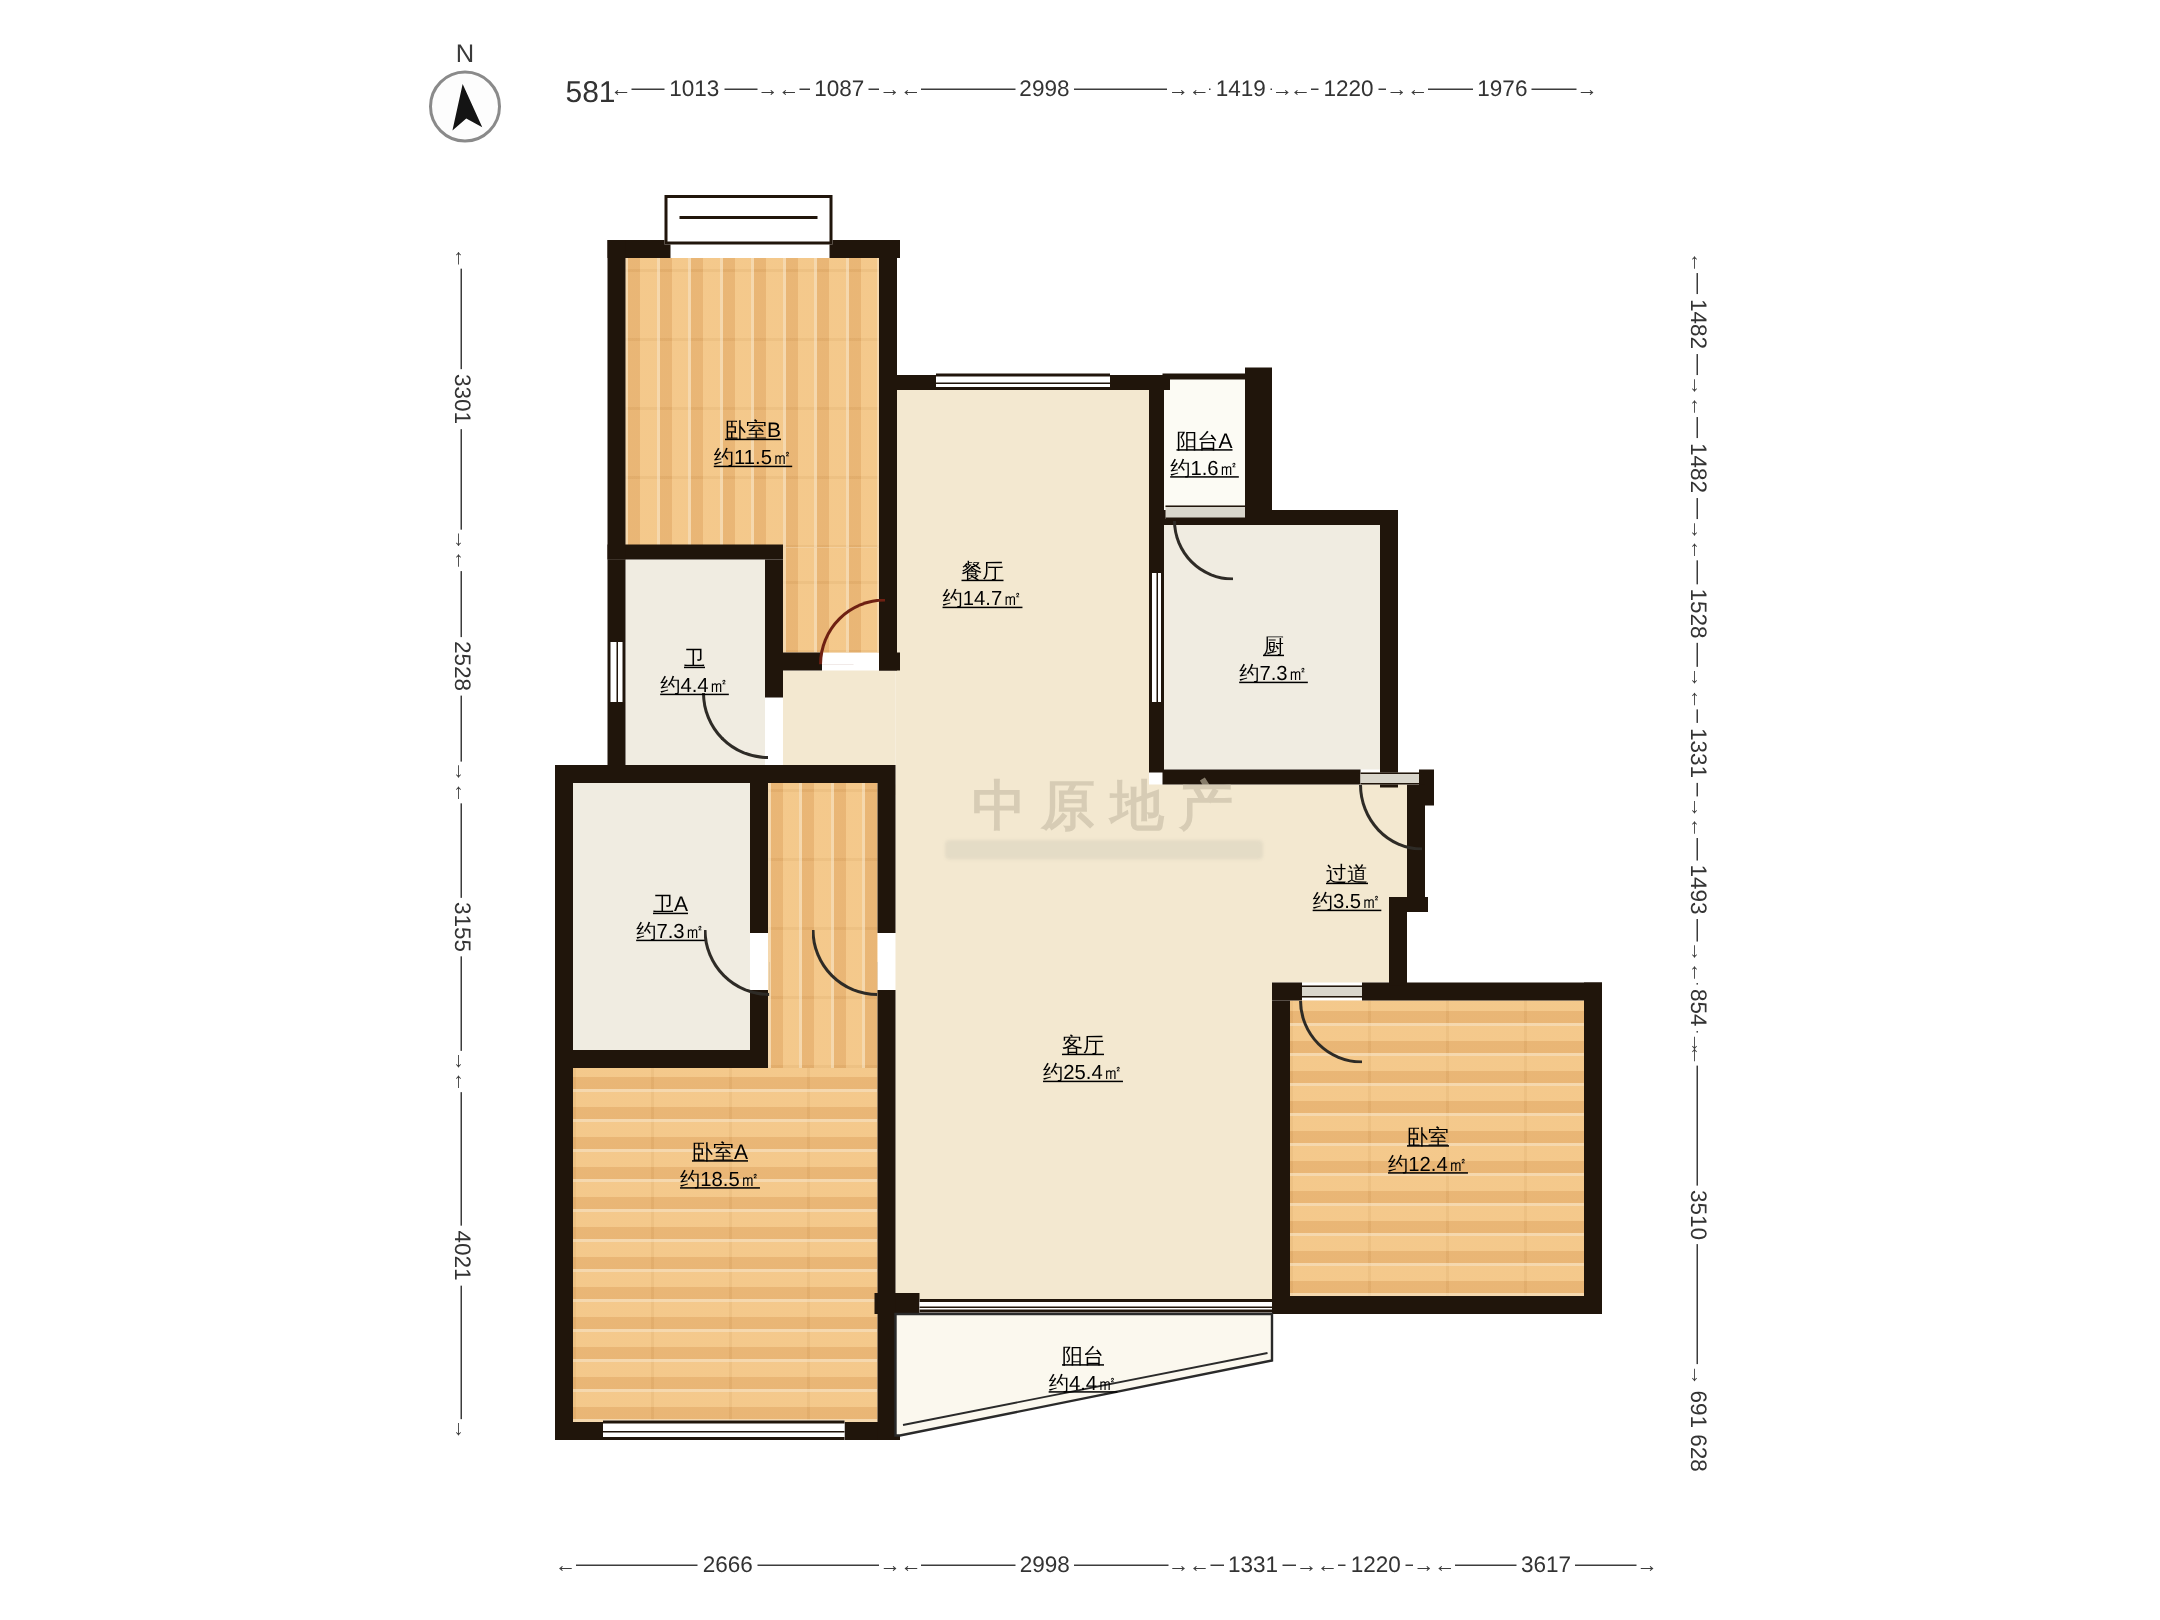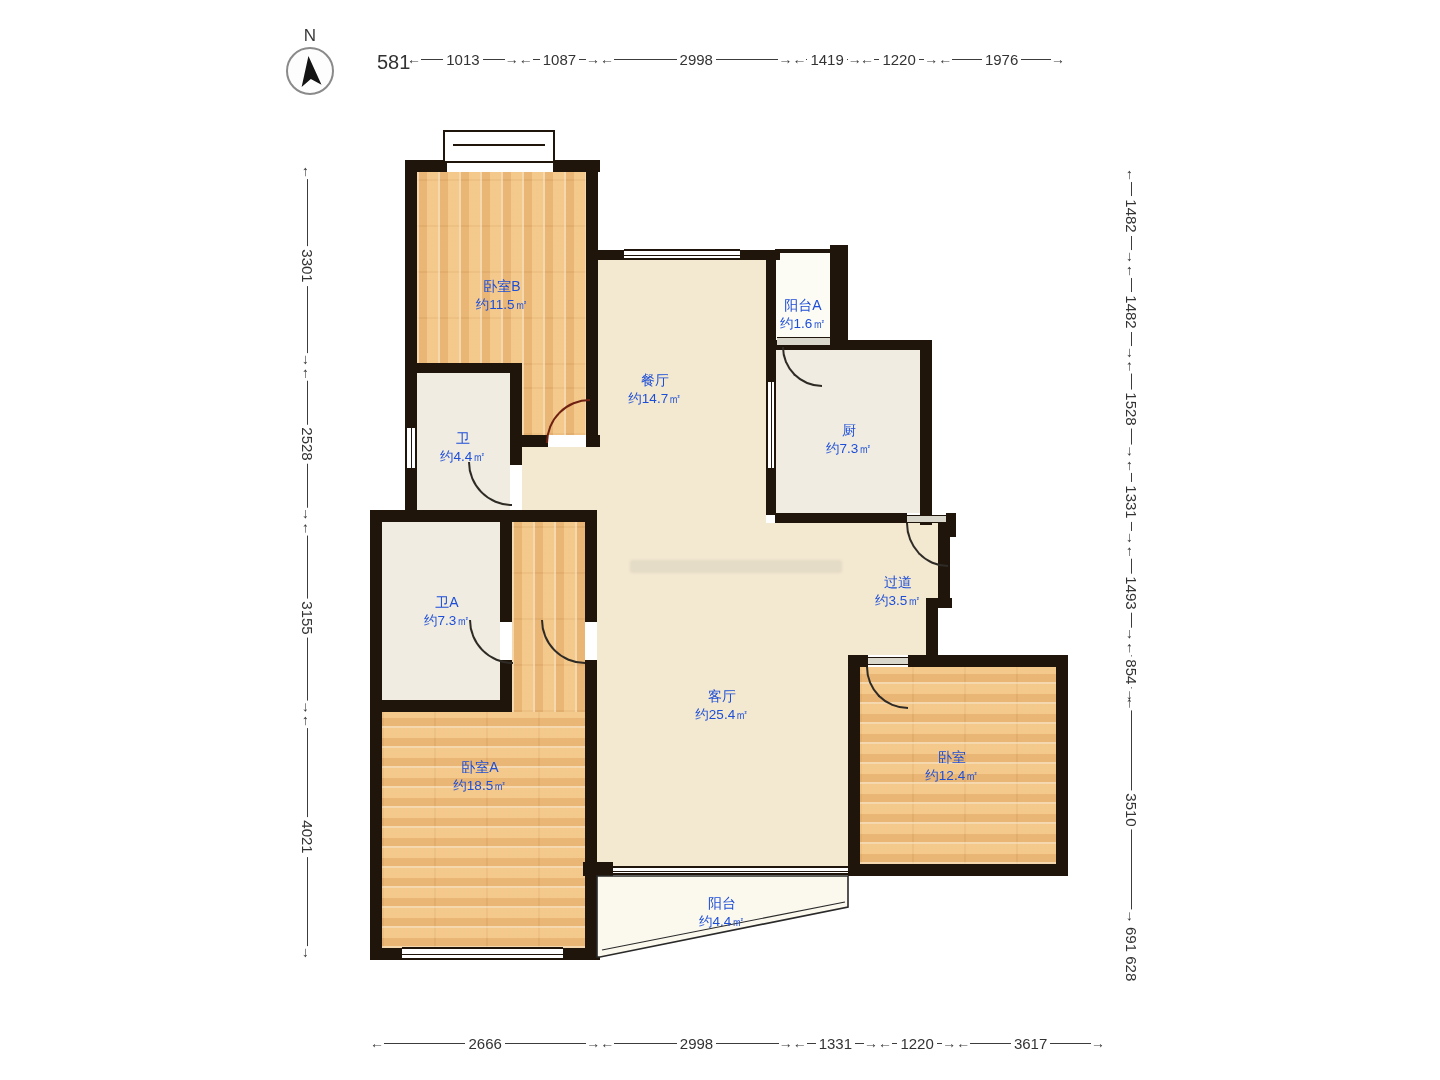--- a/index.html
+++ b/index.html
@@ -31,21 +31,21 @@
   .win-h:before{content:"";position:absolute;left:0;right:0;top:50%;border-top:1px solid #20150b;}
   .win-v{position:absolute;background:#ffffff;border-left:2px solid #20150b;border-right:2px solid #20150b;box-sizing:border-box;}
   .win-v:before{content:"";position:absolute;top:0;bottom:0;left:50%;border-left:1px solid #20150b;}
   .bay{position:absolute;background:#ffffff;border:2px solid #20150b;box-sizing:border-box;}
   .bay:before{content:"";position:absolute;left:8px;right:8px;top:40%;border-top:2px solid #20150b;}
   .sill{position:absolute;background:#d9d6cc;border-top:1.5px solid #20150b;border-bottom:1.5px solid #20150b;box-sizing:border-box;}
 
   .door{position:absolute;border-left:2.5px solid #2e2b26;border-bottom:2.5px solid #2e2b26;border-bottom-left-radius:100%;box-sizing:border-box;}
   .door-tl{position:absolute;border-left:2.5px solid #6e2012;border-top:2.5px solid #6e2012;border-top-left-radius:100%;box-sizing:border-box;}
 
-  .room-label{position:absolute;transform:translate(-50%,-50%);text-align:center;color:#1d4ed8;font-size:14px;line-height:1.35;white-space:nowrap;z-index:30;}
+  .room-label{position:absolute;transform:translate(-50%,-50%);text-align:center;color:#000000;font-size:14px;line-height:1.35;white-space:nowrap;z-index:30;text-decoration:underline;}
   .room-label .rl-area{font-size:13.5px;}
 
   .watermark{position:absolute;transform:translate(-50%,-50%);font-size:36px;font-weight:bold;letter-spacing:10px;color:rgba(197,188,164,.62);z-index:5;white-space:nowrap;}
   .wm-sub{position:absolute;width:212px;height:13px;background:rgba(206,199,181,.38);border-radius:3px;filter:blur(1px);z-index:5;}
 
   
   .ruler{position:absolute;display:flex;z-index:40;}
   .ruler.horizontal{flex-direction:row;align-items:stretch;}
   .ruler.vertical{flex-direction:column;align-items:stretch;}
   .rseg{position:relative;flex:0 0 auto;}
@@ -89,20 +89,21 @@
   <div class="fill beige" style="left:848px;top:523px;width:90px;height:132px;"></div>
   <div class="fill white-room" style="left:776px;top:253px;width:54px;height:86px;"></div>
   <div class="fill service" style="left:776px;top:350px;width:144px;height:163px;"></div>
   <div class="fill wood-h" style="left:860px;top:667px;width:196px;height:197px;"></div>
 
   <svg class="abs" style="left:590px;top:866px;z-index:6;" width="270" height="100" viewBox="0 0 270 100">
     <polygon points="7,10 258,10 258,41 10,91 7,91" fill="#fbf8ee" stroke="#2a2a2a" stroke-width="1.6"></polygon>
     <line x1="12" y1="84" x2="255" y2="36" stroke="#2a2a2a" stroke-width="1.2"></line>
   </svg>
 
+  <div class="watermark" style="left:740px;top:538px;">中原地产</div>
   <div class="wm-sub" style="left:630px;top:560px;"></div>
 
   <div class="wall" style="left:405px;top:160px;width:42px;height:12px;"></div>
   <div class="wall" style="left:553px;top:160px;width:47px;height:12px;"></div>
   <div class="wall" style="left:405px;top:363px;width:117px;height:10px;"></div>
   <div class="wall" style="left:522px;top:435px;width:26px;height:12px;"></div>
   <div class="wall" style="left:586px;top:435px;width:14px;height:12px;"></div>
   <div class="wall" style="left:370px;top:510px;width:227px;height:12px;"></div>
   <div class="wall" style="left:597px;top:250px;width:27px;height:10px;"></div>
   <div class="wall" style="left:740px;top:250px;width:40px;height:10px;"></div>
@@ -159,21 +160,21 @@
   <div class="door-tl" style="left:546px;top:399px;width:44px;height:44px;z-index:20;"></div>
 
   <div class="room-label" style="left:502px;top:296px;">
     <div>卧室B</div>
     <div class="rl-area">约11.5㎡</div>
   </div>
   <div class="room-label" style="left:655px;top:390px;">
     <div>餐厅</div>
     <div class="rl-area">约14.7㎡</div>
   </div>
-  <div class="room-label" style="left:803px;top:315px;">
+  <div class="room-label" style="left:803px;top:303px;">
     <div>阳台A</div>
     <div class="rl-area">约1.6㎡</div>
   </div>
   <div class="room-label" style="left:849px;top:440px;">
     <div>厨</div>
     <div class="rl-area">约7.3㎡</div>
   </div>
   <div class="room-label" style="left:463px;top:448px;">
     <div>卫</div>
     <div class="rl-area">约4.4㎡</div>

